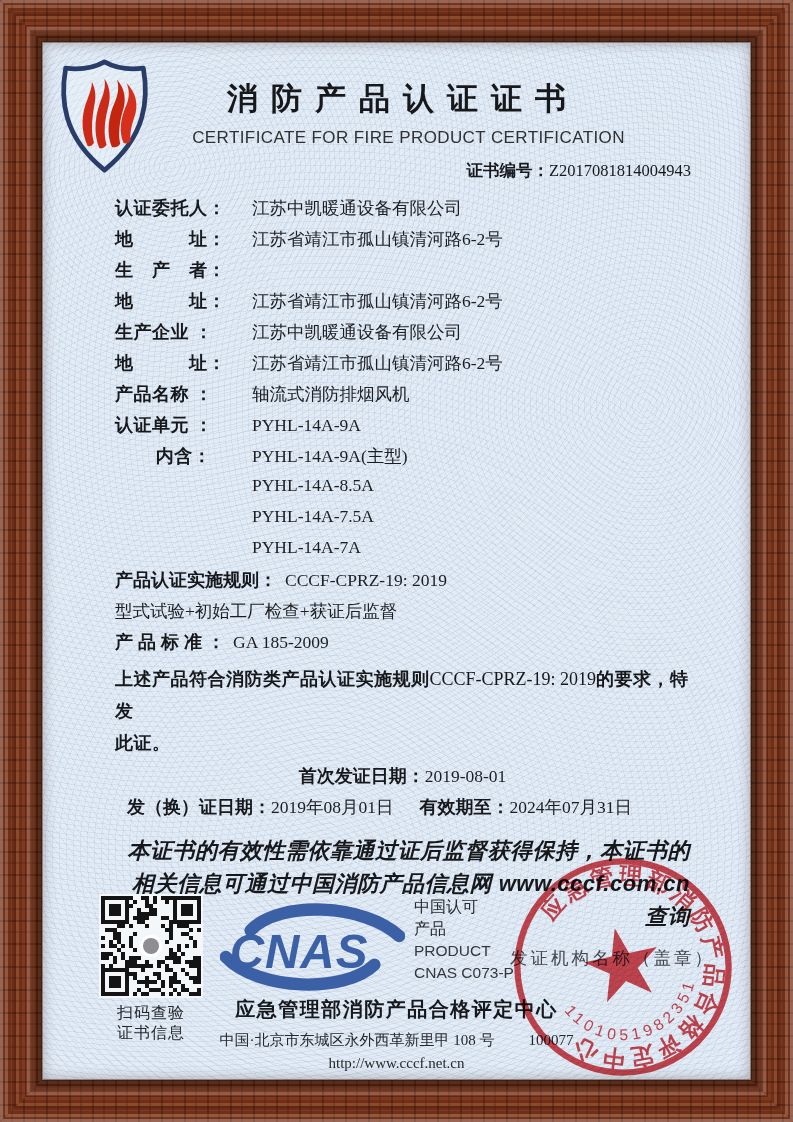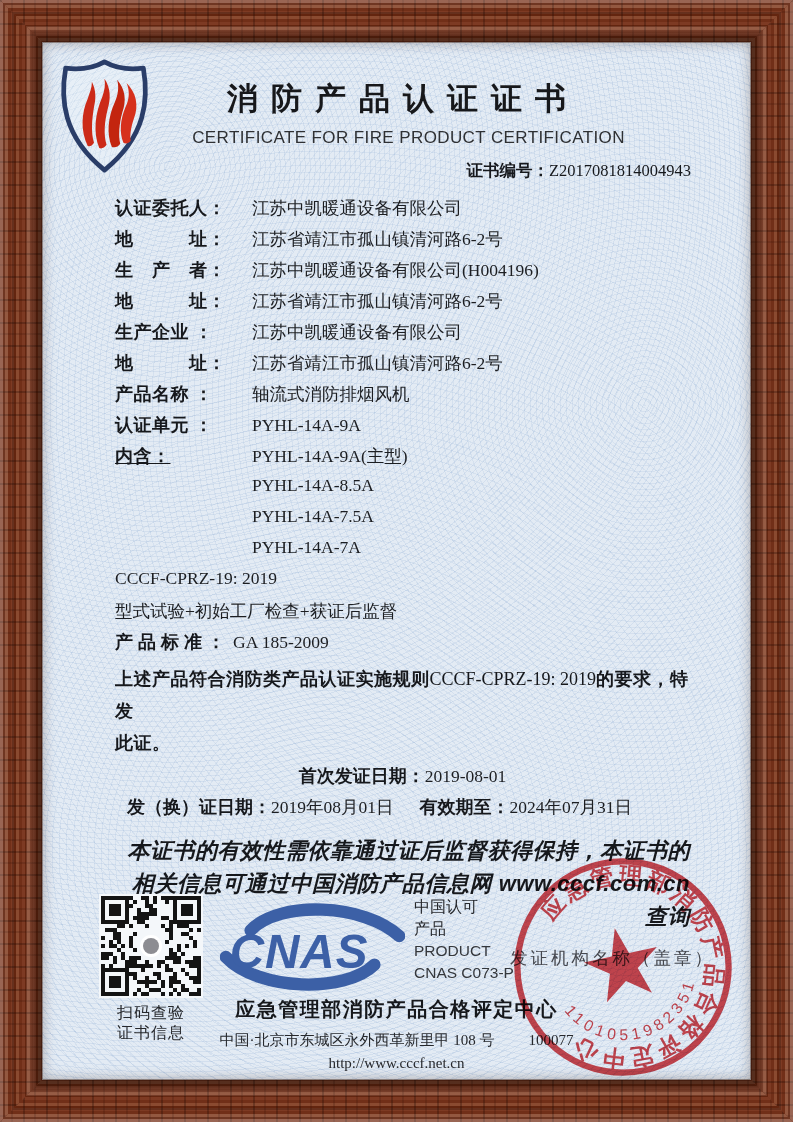--- a/index.html
+++ b/index.html
@@ -31,21 +31,21 @@
     box-shadow:inset 0 0 14px rgba(45,20,8,.35), inset 0 0 0 1px rgba(60,30,15,.4);}
   .logo{position:absolute;left:10px;top:12px;width:105px;height:125px;}
   .header{padding-top:36px;text-align:center;}
   .title{font-size:31px;font-weight:bold;letter-spacing:13px;color:#17181b;text-indent:13px;}
   .subtitle{margin-top:8px;font-size:17px;letter-spacing:.4px;color:#2e3033;padding-left:24px;}
   .certno{margin:12px 60px 0 0;text-align:right;font-size:16.5px;font-family:"Liberation Serif",serif;}
   .certno b{font-weight:bold;}
   .content{padding:14px 61px 0 73px;}
   .frow{display:flex;align-items:baseline;height:31px;font-size:18px;}
   .flabel{font-weight:bold;flex:0 0 137px;letter-spacing:.5px;white-space:pre;}
-  .flabel.rt{text-align:left;text-decoration:underline;}
+  .flabel.rt{text-align:center;}
   .fvalue{font-family:"Liberation Serif",serif;font-size:17.5px;color:#1c1e22;white-space:pre;}
   .model-row .fvalue{padding-left:137px;}
   .frow2{display:flex;align-items:baseline;height:31px;font-size:18px;}
   .frow2 .flabel2{font-weight:bold;margin-right:8px;white-space:pre;}
   .statement{margin-top:2px;font-size:18px;line-height:32px;}
   .statement .code{font-family:"Liberation Serif",serif;font-weight:normal;}
   .statement b{font-weight:bold;letter-spacing:.5px;}
   .first-issue{margin-top:5px;height:31px;text-align:center;font-size:18px;}
   .first-issue b{font-weight:bold;}
   .first-issue .fvalue{display:inline;}
@@ -103,21 +103,20 @@
       <div class="frow">
         <span class="flabel">认证委托人：</span>
         <span class="fvalue">江苏中凯暖通设备有限公司</span>
       </div>
       <div class="frow">
         <span class="flabel">地　　　址：</span>
         <span class="fvalue">江苏省靖江市孤山镇清河路6-2号</span>
       </div>
       <div class="frow">
         <span class="flabel">生　产　者：</span>
-        <span class="fvalue">江苏中凯暖通设备有限公司(H004196)</span>
       </div>
       <div class="frow">
         <span class="flabel">地　　　址：</span>
         <span class="fvalue">江苏省靖江市孤山镇清河路6-2号</span>
       </div>
       <div class="frow">
         <span class="flabel">生产企业 ：</span>
         <span class="fvalue">江苏中凯暖通设备有限公司</span>
       </div>
       <div class="frow">
@@ -141,20 +140,21 @@
         <span class="fvalue">PYHL-14A-8.5A</span>
       </div>
       <div class="frow model-row">
         <span class="fvalue">PYHL-14A-7.5A</span>
       </div>
       <div class="frow model-row">
         <span class="fvalue">PYHL-14A-7A</span>
       </div>
 
       <div class="frow2">
+        <span class="flabel2">产品认证实施规则：</span>
         <span class="fvalue">CCCF-CPRZ-19: 2019</span>
       </div>
       <div class="frow2">
         <span class="fvalue">型式试验+初始工厂检查+获证后监督</span>
       </div>
       <div class="frow2">
         <span class="flabel2">产 品 标 准 ：</span>
         <span class="fvalue">GA 185-2009</span>
       </div>
 

